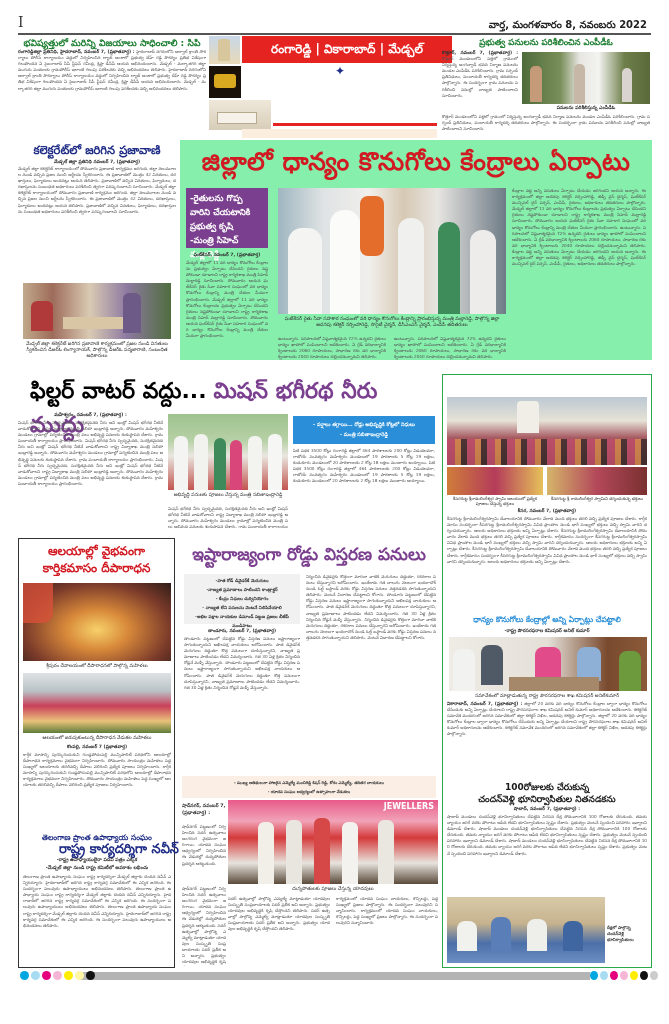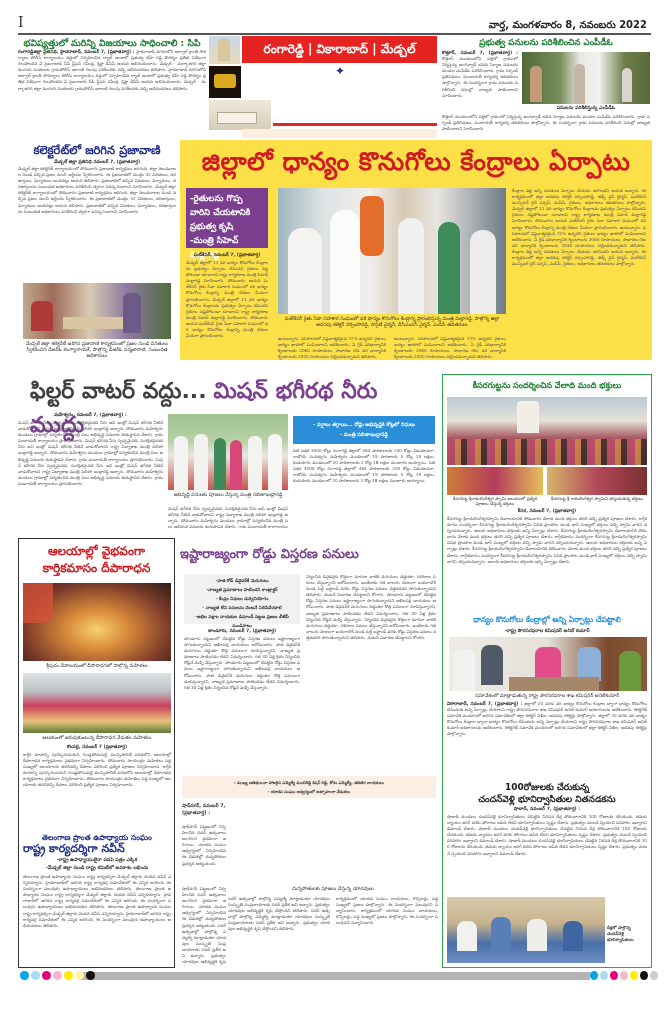--- a/index.html
+++ b/index.html
@@ -36,21 +36,21 @@
 <div class="abs" style="left:209px;top:36px;width:228px;height:102px;">
   <div class="photo" style="left:0;top:0;width:31px;height:28px;background:linear-gradient(#c9d8e8,#e8d9b8);">
     <div style="position:absolute;left:9px;top:3px;width:12px;height:22px;background:#d8c79c;border-radius:3px 3px 0 0;"></div>
   </div>
   <div class="photo" style="left:0;top:30px;width:32px;height:32px;background:#1a1208;">
     <div style="position:absolute;left:5px;top:8px;width:22px;height:14px;background:#d9a920;border-radius:3px;"></div>
   </div>
   <div class="photo" style="left:0;top:64px;width:62px;height:30px;background:linear-gradient(#efe8da,#d7cdb8);">
     <div style="position:absolute;left:8px;top:12px;width:40px;height:12px;background:#f6f2ea;border:1px solid #b6aa8f;"></div>
   </div>
-  <div class="abs" style="left:33px;top:0;width:195px;height:27px;background:#e52321;">
+  <div class="abs" style="left:33px;top:0;width:210px;height:27px;background:#e52321;">
     <div style="color:#fff;font-size:12px;line-height:27px;text-align:center;font-weight:bold;">రంగారెడ్డి | వికారాబాద్ | మేడ్చల్</div>
   </div>
   <div class="abs" style="left:126px;top:28px;font-size:12px;color:#1f2d86;">✦</div>
   <div class="abs" style="left:64px;top:87px;width:164px;height:3px;background:#e52321;"></div>
   <div class="abs" style="left:33px;top:93px;width:195px;height:9px;background:#fbeede;"></div>
 </div>
 
 <div class="abs" style="left:442px;top:36px;width:208px;height:100px;">
   <div class="hl-green" style="font-size:8.6px;text-align:center;line-height:13px;">ప్రభుత్వ పనులను పరిశీలించిన ఎంపీడీఓ</div>
   <div class="txt" style="position:absolute;left:0;top:14px;width:76px;height:58px;">
@@ -76,21 +76,21 @@
     <span>మేడ్చల్ జిల్లా కలెక్టరేట్ కార్యాలయంలో సోమవారం ప్రజావాణి కార్యక్రమం జరిగింది. జిల్లా నలుమూలల నుండి వచ్చిన ప్రజల నుంచి అర్జీలను స్వీకరించారు. ఈ ప్రజావాణిలో మొత్తం 42 వినతులు, దరఖాస్తులు, ఫిర్యాదులు అందినట్లు ఆయన తెలిపారు. ప్రజావాణిలో వచ్చిన వినతులు, ఫిర్యాదులు, దరఖాస్తులను సంబంధిత అధికారులు పరిశీలించి త్వరగా పరిష్కరించాలని సూచించారు.</span>
   </div>
   <div class="photo" style="left:5px;top:141px;width:148px;height:56px;background:linear-gradient(90deg,#c1a98c 0%,#9e6c5a 20%,#d9cab3 45%,#8e7aa1 70%,#4f6d3e 100%);">
     <div style="position:absolute;left:8px;top:18px;width:22px;height:30px;background:#b03a3a;border-radius:6px 6px 0 0;"></div>
     <div style="position:absolute;left:40px;top:34px;width:60px;height:12px;background:#d8c6a4;"></div>
     <div style="position:absolute;left:100px;top:10px;width:18px;height:40px;background:#6d5a86;border-radius:6px 6px 0 0;"></div>
   </div>
   <div class="cap" style="position:absolute;left:5px;top:199px;width:148px;font-weight:normal;">మేడ్చల్ జిల్లా కలెక్టరేట్ జరిగిన ప్రజావాణి కార్యక్రమంలో ప్రజల నుండి వినతులు స్వీకరించిన డీఆర్ఓ లింగ్యానాయక్, పాల్గొన్న డీఆర్ఓ పద్మజారాణి, సంబంధిత అధికారులు</div>
 </div>
 
-<div class="abs" style="left:180px;top:140px;width:472px;height:220px;background:#fde047;">
+<div class="abs" style="left:180px;top:140px;width:472px;height:220px;background:#86efac;">
   <div class="hl-red" style="font-size:25px;line-height:44px;text-align:center;letter-spacing:0.5px;">జిల్లాలో ధాన్యం కొనుగోలు కేంద్రాలు ఏర్పాటు</div>
   <div class="abs" style="left:6px;top:48px;width:82px;height:60px;background:#7b3f8f;padding:3px 4px;">
     <div style="color:#fff;font-size:8.6px;line-height:14px;font-weight:bold;">-రైతులను గొప్ప వారిని చేయటానికి ప్రభుత్వ కృషి</div>
     <div style="color:#fff;font-size:8.6px;line-height:14px;font-weight:bold;">-మంత్రి సిహెచ్ మల్లారెడ్డి</div>
   </div>
   <div class="dateline" style="position:absolute;left:6px;top:112px;width:82px;text-align:center;">ఘట్‌కేసర్, నవంబర్ 7, (ప్రభాతవార్త)</div>
   <div class="txt" style="position:absolute;left:6px;top:120px;width:82px;height:104px;">
     <span>మేడ్చల్ జిల్లాలో 11 వరి ధాన్యం కొనుగోలు కేంద్రాలను ప్రభుత్వం ఏర్పాటు చేసిందని రైతులు నష్టపోకుండా చూడాలని రాష్ట్ర కార్మికశాఖ మంత్రి సిహెచ్ మల్లారెడ్డి సూచించారు. సోమవారం ఆయన ఘట్‌కేసర్ రైతు సేవా సహకార సంఘంలో వరి ధాన్యం కొనుగోలు కేంద్రాన్ని మంత్రి చేతుల మీదుగా ప్రారంభించారు.</span>
     <span>మేడ్చల్ జిల్లాలో 11 వరి ధాన్యం కొనుగోలు కేంద్రాలను ప్రభుత్వం ఏర్పాటు చేసిందని రైతులు నష్టపోకుండా చూడాలని రాష్ట్ర కార్మికశాఖ మంత్రి సిహెచ్ మల్లారెడ్డి సూచించారు. సోమవారం ఆయన ఘట్‌కేసర్ రైతు సేవా సహకార సంఘంలో వరి ధాన్యం కొనుగోలు కేంద్రాన్ని మంత్రి చేతుల మీదుగా ప్రారంభించారు.</span>
   </div>
@@ -111,21 +111,21 @@
   </div>
   <div class="txt" style="position:absolute;left:332px;top:48px;width:134px;height:176px;">
     <span>కేంద్రాల వద్ద అన్ని వసతులు ఏర్పాటు చేయడం జరిగిందని ఆయన అన్నారు. ఈ కార్యక్రమంలో జిల్లా అదనపు కలెక్టర్ నర్సింహారెడ్డి, జెడ్పీ వైస్ చైర్మన్, ఘట్‌కేసర్ మున్సిపల్ చైర్ పర్సన్, ఎంపీపీ, రైతులు, అధికారులు తదితరులు పాల్గొన్నారు.</span>
     <span>మేడ్చల్ జిల్లాలో 11 వరి ధాన్యం కొనుగోలు కేంద్రాలను ప్రభుత్వం ఏర్పాటు చేసిందని రైతులు నష్టపోకుండా చూడాలని రాష్ట్ర కార్మికశాఖ మంత్రి సిహెచ్ మల్లారెడ్డి సూచించారు. సోమవారం ఆయన ఘట్‌కేసర్ రైతు సేవా సహకార సంఘంలో వరి ధాన్యం కొనుగోలు కేంద్రాన్ని మంత్రి చేతుల మీదుగా ప్రారంభించారు.</span>
     <span>ఉంటున్నారు. పరిపాలనలో విప్లవాత్మకమైన 72% ఉన్నదని రైతులు ధాన్యం ఖాతాలో పంపించాలని ఆదేశించారు. ఏ గ్రేడ్ వరిధాన్యానికి క్వింటాలుకు 2060 రూపాయలు, సాధారణ రకం వరి ధాన్యానికి క్వింటాలుకు 2040 రూపాయలు చెల్లించనున్నామని తెలిపారు.</span>
     <span>కేంద్రాల వద్ద అన్ని వసతులు ఏర్పాటు చేయడం జరిగిందని ఆయన అన్నారు. ఈ కార్యక్రమంలో జిల్లా అదనపు కలెక్టర్ నర్సింహారెడ్డి, జెడ్పీ వైస్ చైర్మన్, ఘట్‌కేసర్ మున్సిపల్ చైర్ పర్సన్, ఎంపీపీ, రైతులు, అధికారులు తదితరులు పాల్గొన్నారు.</span>
   </div>
 </div>
 
 <div class="abs" style="left:30px;top:374px;width:405px;font-size:22px;line-height:34px;">
-  <span style="color:#404040;font-weight:bold;">ఫిల్టర్ వాటర్ వద్దు...</span>
+  <span style="color:#000000;font-weight:bold;">ఫిల్టర్ వాటర్ వద్దు...</span>
   <span style="color:#7b3f8f;font-weight:bold;">మిషన్ భగీరథ నీరు ముద్దు</span>
 </div>
 
 <div class="abs" style="left:18px;top:412px;width:420px;height:118px;">
   <div class="dateline" style="position:absolute;left:0;top:0;width:145px;text-align:center;">మహేశ్వరం, నవంబర్ 7, (ప్రభాతవార్త) :</div>
   <div class="txt" style="position:absolute;left:0;top:8px;width:145px;height:108px;">
     <span>మిషన్ భగీరథ నీరు స్వచ్ఛమైనది, సురక్షితమైనది నీరు అని ఇంట్లో మిషన్ భగీరథ నీటినే వాడుకోవాలని రాష్ట్ర విద్యాశాఖ మంత్రి సబితా ఇంద్రారెడ్డి అన్నారు. సోమవారం మహేశ్వరం మండలం గ్రామాల్లో పర్యటించిన మంత్రి పలు అభివృద్ధి పనులకు శంకుస్థాపన చేశారు. గ్రామ పంచాయతీ కార్యాలయం ప్రారంభించారు.</span>
     <span>మిషన్ భగీరథ నీరు స్వచ్ఛమైనది, సురక్షితమైనది నీరు అని ఇంట్లో మిషన్ భగీరథ నీటినే వాడుకోవాలని రాష్ట్ర విద్యాశాఖ మంత్రి సబితా ఇంద్రారెడ్డి అన్నారు. సోమవారం మహేశ్వరం మండలం గ్రామాల్లో పర్యటించిన మంత్రి పలు అభివృద్ధి పనులకు శంకుస్థాపన చేశారు. గ్రామ పంచాయతీ కార్యాలయం ప్రారంభించారు.</span>
     <span>మిషన్ భగీరథ నీరు స్వచ్ఛమైనది, సురక్షితమైనది నీరు అని ఇంట్లో మిషన్ భగీరథ నీటినే వాడుకోవాలని రాష్ట్ర విద్యాశాఖ మంత్రి సబితా ఇంద్రారెడ్డి అన్నారు. సోమవారం మహేశ్వరం మండలం గ్రామాల్లో పర్యటించిన మంత్రి పలు అభివృద్ధి పనులకు శంకుస్థాపన చేశారు. గ్రామ పంచాయతీ కార్యాలయం ప్రారంభించారు.</span>
   </div>
@@ -145,21 +145,20 @@
     <div style="color:#fff;font-size:5px;line-height:10px;text-align:center;font-weight:bold;">- వర్షాలు తగ్గాయి... రోడ్లు అభివృద్ధికి కోట్లలో నిధులు</div>
     <div style="color:#fff;font-size:5px;line-height:10px;text-align:center;font-weight:bold;">- మంత్రి సబితాఇంద్రారెడ్డి</div>
   </div>
   <div class="txt" style="position:absolute;left:275px;top:36px;width:142px;height:80px;">
     <span>పిటి పథక 3500 కోట్లు రంగారెడ్డి జిల్లాలో 464 పాఠశాలలకు 200 కోట్లు విడుదలవగా, రాబోయే సంవత్సరం మహేశ్వరం మండలంలో 19 పాఠశాలకు 5 కోట్ల 19 లక్షలు, కందుకూరు మండలంలో 20 పాఠశాలలకు 2 కోట్ల 18 లక్షలు మంజూరు అయ్యాయి.</span>
     <span>పిటి పథక 3500 కోట్లు రంగారెడ్డి జిల్లాలో 464 పాఠశాలలకు 200 కోట్లు విడుదలవగా, రాబోయే సంవత్సరం మహేశ్వరం మండలంలో 19 పాఠశాలకు 5 కోట్ల 19 లక్షలు, కందుకూరు మండలంలో 20 పాఠశాలలకు 2 కోట్ల 18 లక్షలు మంజూరు అయ్యాయి.</span>
   </div>
 </div>
 
 <div class="abs" style="left:442px;top:374px;width:210px;height:594px;border:1.5px solid #2aa84a;">
-  <div style="color:#1a7d2f;font-size:8.2px;line-height:16px;text-align:center;font-weight:bold;margin-top:2px;">కీసరగుట్టను సందర్శించిన వేలాది మంది భక్తులు</div>
   <div class="photo" style="left:4px;top:22px;width:200px;height:68px;background:linear-gradient(#bcc8d2 0%,#e6e2d6 35%,#a65a62 60%,#5d3d3d 100%);">
     <div style="position:absolute;left:70px;top:4px;width:22px;height:32px;background:#f1eee8;border-radius:4px 4px 0 0;"></div>
     <div style="position:absolute;left:0;top:42px;width:200px;height:26px;background:repeating-linear-gradient(90deg,#c24b6a 0 8px,#d98b4a 8px 14px,#3a2a2a 14px 20px);opacity:0.8;"></div>
   </div>
   <div class="photo" style="left:4px;top:92px;width:96px;height:28px;background:linear-gradient(90deg,#cf7d3a,#b43c5a,#e6c15a);"></div>
   <div class="photo" style="left:104px;top:92px;width:100px;height:28px;background:linear-gradient(90deg,#d5b56a,#b3485a,#7a3030);"></div>
   <div class="cap" style="position:absolute;left:4px;top:121px;width:96px;font-weight:normal;font-size:4.2px;line-height:5.2px;">కీసరగుట్ట శ్రీరామలింగేశ్వర స్వామి ఆలయంలో ప్రత్యేక పూజలు చేస్తున్న భక్తులు</div>
   <div class="cap" style="position:absolute;left:104px;top:121px;width:100px;font-weight:normal;font-size:4.2px;line-height:5.2px;">కీసరగుట్ట శ్రీ రామలింగేశ్వర స్వామిని దర్శించుకున్న భక్తులు</div>
   <div class="dateline" style="position:absolute;left:4px;top:133px;width:200px;text-align:center;">కీసర, నవంబర్ 7, (ప్రభాతవార్త)</div>
   <div class="txt" style="position:absolute;left:4px;top:141px;width:200px;height:96px;">
@@ -210,32 +209,32 @@
   <div class="cap" style="position:absolute;left:4px;top:124px;width:148px;font-weight:normal;">శ్రీపురం దేవాలయంలో దీపారాధనలో పాల్గొన్న మహిళలు</div>
   <div class="photo" style="left:4px;top:134px;width:148px;height:60px;background:linear-gradient(#dfe2e4 0%,#b9c2c6 30%,#c9405a 55%,#eac27a 80%,#5d7c3a 100%);"></div>
   <div class="cap" style="position:absolute;left:4px;top:196px;width:148px;font-weight:normal;">ఆలయంలో జరుపుకుంటున్న దీపారాధన వేడుకల మహిళలు</div>
   <div class="dateline" style="position:absolute;left:4px;top:205px;width:148px;text-align:center;">కొంపల్లి, నవంబర్ 7 (ప్రభాతవార్త)</div>
   <div class="txt" style="position:absolute;left:4px;top:213px;width:148px;height:78px;">
     <span>కార్తీక మాసాన్ని పురస్కరించుకుని గుండ్లపోచంపల్లి మున్సిపాలిటీ పరిధిలోని ఆలయాల్లో దీపారాధన కార్యక్రమాలు వైభవంగా నిర్వహించారు. సోమవారం సాయంత్రం మహిళలు పెద్ద సంఖ్యలో ఆలయాలకు తరలివచ్చి దీపాలు వెలిగించి ప్రత్యేక పూజలు నిర్వహించారు.</span>
     <span>కార్తీక మాసాన్ని పురస్కరించుకుని గుండ్లపోచంపల్లి మున్సిపాలిటీ పరిధిలోని ఆలయాల్లో దీపారాధన కార్యక్రమాలు వైభవంగా నిర్వహించారు. సోమవారం సాయంత్రం మహిళలు పెద్ద సంఖ్యలో ఆలయాలకు తరలివచ్చి దీపాలు వెలిగించి ప్రత్యేక పూజలు నిర్వహించారు.</span>
   </div>
 
   <div style="position:absolute;left:4px;top:293px;width:148px;color:#1f2d86;font-size:7.6px;line-height:11px;text-align:center;font-weight:bold;">తెలంగాణ ప్రాంత ఉపాధ్యాయ సంఘం</div>
-  <div style="position:absolute;left:4px;top:304px;width:148px;color:#1f2d86;font-size:11px;line-height:11px;text-align:left;font-weight:bold;">రాష్ట్ర కార్యదర్శిగా నవీన్</div>
+  <div style="position:absolute;left:12px;top:304px;width:148px;color:#1f2d86;font-size:13px;line-height:11px;text-align:right;font-weight:bold;">రాష్ట్ర కార్యదర్శిగా నవీన్</div>
   <div style="position:absolute;left:4px;top:317px;width:148px;font-size:4.8px;line-height:8px;text-align:center;font-weight:bold;color:#333;">-రాష్ట్ర ఉపాధ్యాయులైరా పదవి పత్రం ఎక్కిక</div>
   <div style="position:absolute;left:4px;top:325px;width:148px;font-size:4.8px;line-height:8px;text-align:center;font-weight:bold;color:#333;">-మేడ్చల్ జిల్లా నుండి రాష్ట్ర కమిటీలో అవకాశం లభించు</div>
   <div class="txt" style="position:absolute;left:4px;top:335px;width:148px;height:90px;">
     <span>తెలంగాణ ప్రాంత ఉపాధ్యాయ సంఘం రాష్ట్ర కార్యదర్శిగా మేడ్చల్ జిల్లాకు చెందిన నవీన్ ఎన్నికయ్యారు. హైదరాబాద్‌లో జరిగిన రాష్ట్ర కార్యవర్గ సమావేశంలో ఈ ఎన్నిక జరిగింది. ఈ సందర్భంగా పలువురు ఉపాధ్యాయులు అభినందనలు తెలిపారు.</span>
     <span>తెలంగాణ ప్రాంత ఉపాధ్యాయ సంఘం రాష్ట్ర కార్యదర్శిగా మేడ్చల్ జిల్లాకు చెందిన నవీన్ ఎన్నికయ్యారు. హైదరాబాద్‌లో జరిగిన రాష్ట్ర కార్యవర్గ సమావేశంలో ఈ ఎన్నిక జరిగింది. ఈ సందర్భంగా పలువురు ఉపాధ్యాయులు అభినందనలు తెలిపారు.</span>
     <span>తెలంగాణ ప్రాంత ఉపాధ్యాయ సంఘం రాష్ట్ర కార్యదర్శిగా మేడ్చల్ జిల్లాకు చెందిన నవీన్ ఎన్నికయ్యారు. హైదరాబాద్‌లో జరిగిన రాష్ట్ర కార్యవర్గ సమావేశంలో ఈ ఎన్నిక జరిగింది. ఈ సందర్భంగా పలువురు ఉపాధ్యాయులు అభినందనలు తెలిపారు.</span>
   </div>
 </div>
 
 <div class="abs" style="left:180px;top:540px;width:258px;height:190px;">
-  <div class="hl-purple" style="font-size:13px;line-height:28px;text-align:left;font-weight:bold;">ఇష్టారాజ్యంగా రోడ్డు విస్తరణ పనులు</div>
+  <div class="hl-purple" style="font-size:17px;line-height:28px;text-align:center;font-weight:bold;">ఇష్టారాజ్యంగా రోడ్డు విస్తరణ పనులు</div>
   <div class="abs" style="left:4px;top:34px;width:116px;height:50px;background:#f1f1f1;padding:2px;">
     <div style="font-size:4.4px;line-height:9px;text-align:center;font-weight:bold;color:#333;">-పాత రోడ్ డివైడర్‌కే మెరుగులు</div>
     <div style="font-size:4.4px;line-height:9px;text-align:center;font-weight:bold;color:#333;">-నాణ్యత ప్రమాణాలు పాటించని కాంట్రాక్టర్</div>
     <div style="font-size:4.4px;line-height:9px;text-align:center;font-weight:bold;color:#333;">- కేంద్రం నిధులు దుర్వినియోగం</div>
     <div style="font-size:4.4px;line-height:9px;text-align:center;font-weight:bold;color:#333;">- నాణ్యత లేని పనులను వెంటనే నిలిపివేయాలి</div>
     <div style="font-size:4.4px;line-height:9px;text-align:center;font-weight:bold;color:#333;">-అఖిల పక్షాల నాయకుల డిమాండ్ పట్టణ ప్రజలు బీజేపీ మండిపాటు</div>
   </div>
   <div class="dateline" style="position:absolute;left:4px;top:88px;width:116px;text-align:center;">తాండూరు, నవంబర్ 7, (ప్రభాతవార్త)</div>
   <div class="txt" style="position:absolute;left:4px;top:96px;width:116px;height:94px;">
     <span>తాండూరు పట్టణంలో చేపట్టిన రోడ్డు విస్తరణ పనులు ఇష్టారాజ్యంగా సాగుతున్నాయని అఖిలపక్ష నాయకులు ఆరోపించారు. పాత డివైడర్‌కే మెరుగులు దిద్దుతూ కొత్త పనులుగా చూపిస్తున్నారని, నాణ్యత ప్రమాణాలు పాటించడం లేదని విమర్శించారు. గత 30 ఏళ్ల క్రితం నిర్మించిన రోడ్లనే మళ్ళీ వేస్తున్నారు.</span>
@@ -249,20 +248,28 @@
 </div>
 
 <div class="abs" style="left:180px;top:744px;width:258px;height:224px;">
   <div class="abs" style="left:2px;top:32px;width:254px;height:22px;background:#fbeee4;padding:2px;">
     <div style="font-size:4px;line-height:9px;text-align:center;font-weight:bold;color:#333;white-space:nowrap;overflow:hidden;">- ముఖ్య అతిథులుగా హాజరైన ఎమ్మెల్యే మంచిరెడ్డి కిషన్ రెడ్డి, కోరం ఎమ్మెల్యే, తదితర నాయకులు</div>
     <div style="font-size:4px;line-height:9px;text-align:center;font-weight:bold;color:#333;">- యాదవ సంఘం ఆధ్వర్యంలో ఉత్సాహంగా వేడుకలు</div>
   </div>
   <div class="dateline" style="position:absolute;left:2px;top:58px;width:44px;font-size:4.8px;line-height:7px;">షాద్‌నగర్, నవంబర్ 7, (ప్రభాతవార్త) :</div>
   <div class="txt" style="position:absolute;left:2px;top:80px;width:44px;height:60px;">
     <span>షాద్‌నగర్ పట్టణంలో నిర్వహించిన సదర్ ఉత్సవాలు అంగరంగ వైభవంగా జరిగాయి. యాదవ సంఘం ఆధ్వర్యంలో నిర్వహించిన ఈ వేడుకల్లో దున్నపోతుల ప్రదర్శన ఆకట్టుకుంది.</span>
+  </div>
+  <div class="photo" style="left:48px;top:56px;width:210px;height:84px;background:linear-gradient(#e85a8a 0%,#f1a3b8 25%,#d43a3a 45%,#e8e4de 75%,#5a4a3a 100%);">
+    <div style="position:absolute;right:4px;top:2px;color:#fff;font-size:8px;font-weight:bold;">JEWELLERS</div>
+    <div style="position:absolute;left:30px;top:22px;width:16px;height:62px;background:#f2efe8;border-radius:6px 6px 0 0;"></div>
+    <div style="position:absolute;left:58px;top:20px;width:16px;height:64px;background:#e9e6df;border-radius:6px 6px 0 0;"></div>
+    <div style="position:absolute;left:86px;top:18px;width:16px;height:66px;background:#d64848;border-radius:6px 6px 0 0;"></div>
+    <div style="position:absolute;left:114px;top:22px;width:16px;height:62px;background:#f4f2ee;border-radius:6px 6px 0 0;"></div>
+    <div style="position:absolute;left:150px;top:20px;width:16px;height:64px;background:#eae7e0;border-radius:6px 6px 0 0;"></div>
   </div>
   <div class="cap" style="position:absolute;left:48px;top:142px;width:210px;font-weight:normal;">దున్నపోతులకు పూజలు చేస్తున్న యాదవులు</div>
   <div class="txt" style="position:absolute;left:2px;top:142px;width:44px;height:80px;">
     <span>షాద్‌నగర్ పట్టణంలో నిర్వహించిన సదర్ ఉత్సవాలు అంగరంగ వైభవంగా జరిగాయి. యాదవ సంఘం ఆధ్వర్యంలో నిర్వహించిన ఈ వేడుకల్లో దున్నపోతుల ప్రదర్శన ఆకట్టుకుంది.</span>
     <span>సదర్ ఉత్సవాల్లో పాల్గొన్న ఎమ్మెల్యే మాట్లాడుతూ యాదవుల సంస్కృతి సంప్రదాయాలకు సదర్ ప్రతీక అని అన్నారు. ప్రభుత్వం యాదవుల అభివృద్ధికి కృషి చేస్తోందని తెలిపారు.</span>
   </div>
   <div class="txt" style="position:absolute;left:48px;top:152px;width:102px;height:70px;">
     <span>సదర్ ఉత్సవాల్లో పాల్గొన్న ఎమ్మెల్యే మాట్లాడుతూ యాదవుల సంస్కృతి సంప్రదాయాలకు సదర్ ప్రతీక అని అన్నారు. ప్రభుత్వం యాదవుల అభివృద్ధికి కృషి చేస్తోందని తెలిపారు.</span>
     <span>సదర్ ఉత్సవాల్లో పాల్గొన్న ఎమ్మెల్యే మాట్లాడుతూ యాదవుల సంస్కృతి సంప్రదాయాలకు సదర్ ప్రతీక అని అన్నారు. ప్రభుత్వం యాదవుల అభివృద్ధికి కృషి చేస్తోందని తెలిపారు.</span>
   </div>

